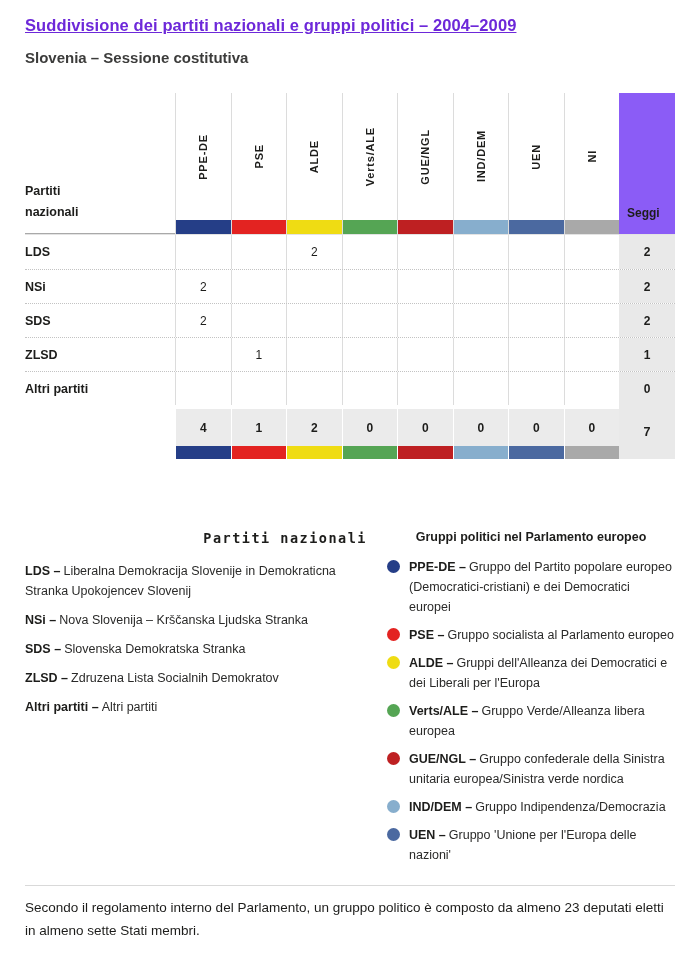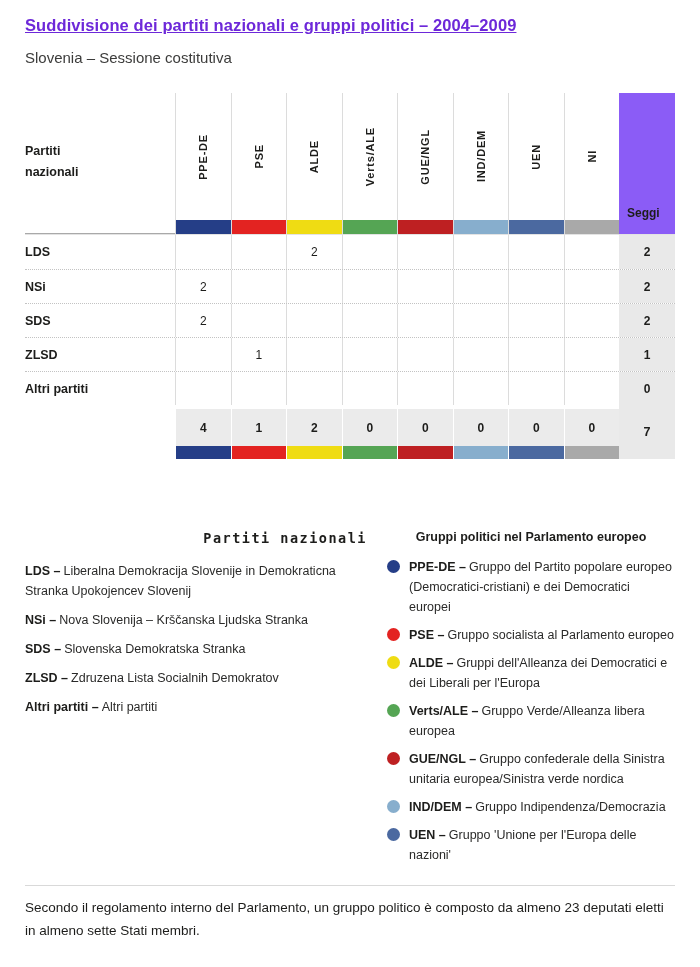--- a/index.html
+++ b/index.html
@@ -4,29 +4,29 @@
 <style>
   * { margin:0; padding:0; box-sizing:border-box; }
   html,body { background:#fff; }
   body {
     width:700px; height:967px; overflow:hidden;
     font-family:"Liberation Sans", sans-serif; color:#1d1d1b;
   }
   .page { padding:16px 25px 10px 25px; }
 
   .title { font-size:16.5px; font-weight:700; color:#6d28d9; letter-spacing:.1px;text-decoration:underline; }
-  .subtitle { font-size:15px; font-weight:400; color:#3c3c3b; margin-top:14px; }
+  .subtitle { font-size:15px; font-weight:700; color:#3c3c3b; margin-top:14px; }
 
   
   .table { margin-top:27px; width:650px; }
   .trow { display:grid; grid-template-columns:150px repeat(8,55.5px) 56px; }
 
   .header-row { height:142px; border-bottom:1px solid #e3e3e3; }
-  .hleft { display:flex; flex-direction:column; justify-content:center;
-           padding-bottom:2px; border-bottom:1px solid #a9a9a9;
+  .hleft { display:flex; flex-direction:column; justify-content:flex-end;
+           padding-bottom:10px; border-bottom:1px solid #a9a9a9;
            font-weight:700; font-size:12.5px; line-height:21px; }
   .hcell { border-left:1px solid #dcdcdc; display:flex; flex-direction:column; }
   .rotwrap { flex:1; display:flex; align-items:center; justify-content:center; }
   .rot { writing-mode:vertical-rl; transform:rotate(180deg);
          font-weight:700; font-size:11px; letter-spacing:.8px; white-space:nowrap; }
   .strip { height:14px; width:100%; flex:none; }
   .hseggi { background:#8b5cf6; display:flex; flex-direction:column;
             justify-content:flex-end; padding:0 0 14px 8px;
             font-weight:700; font-size:12px; }
 

